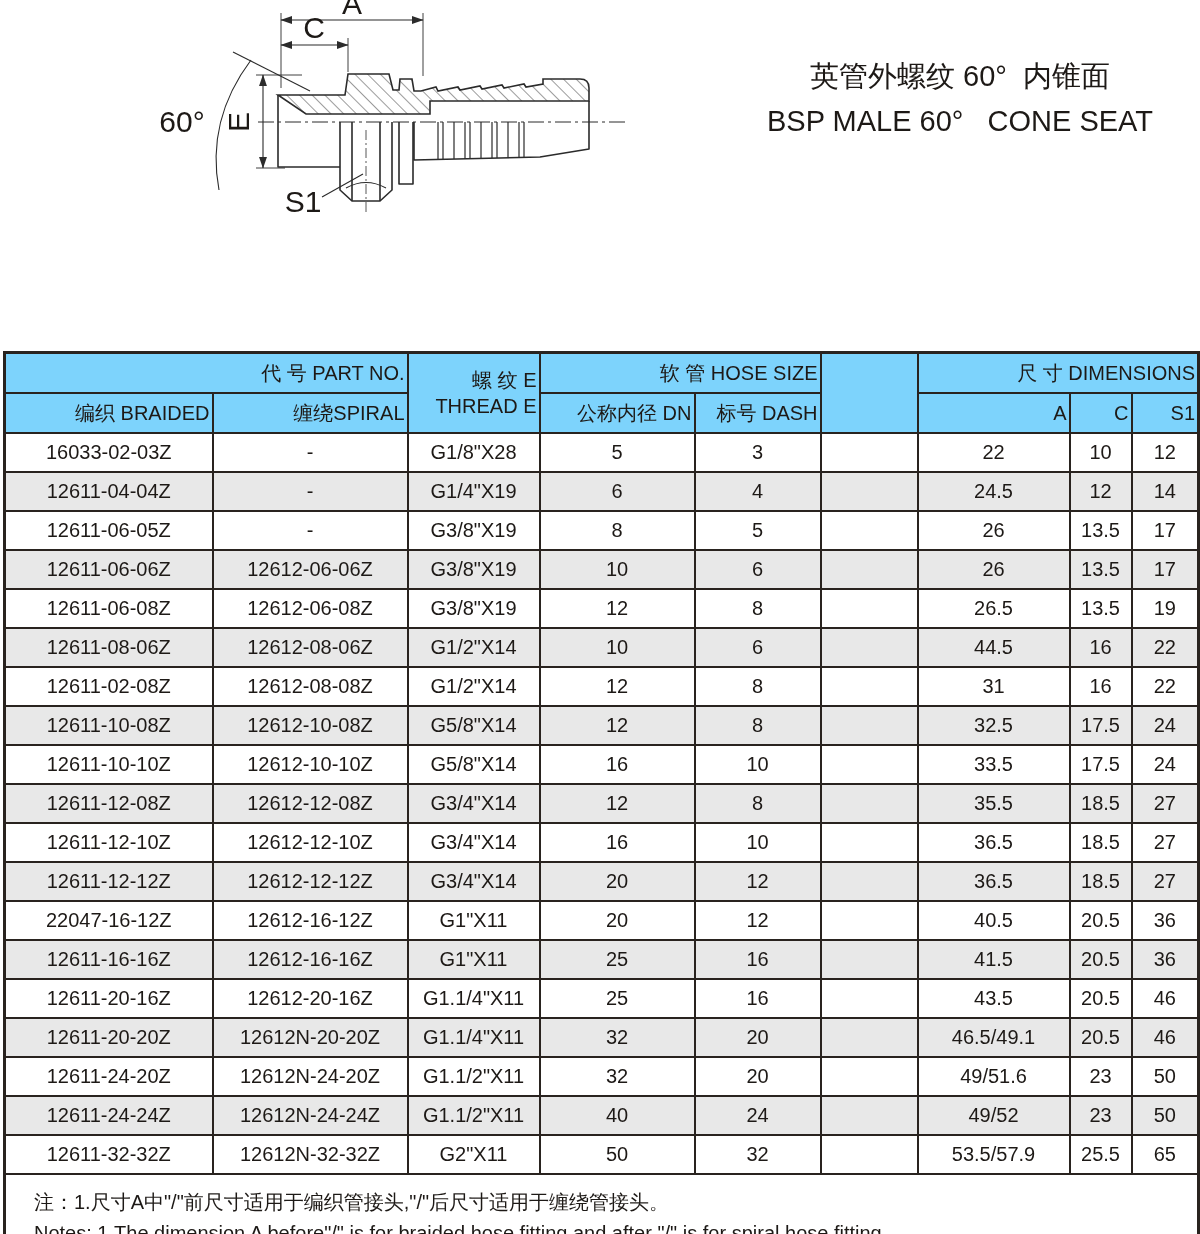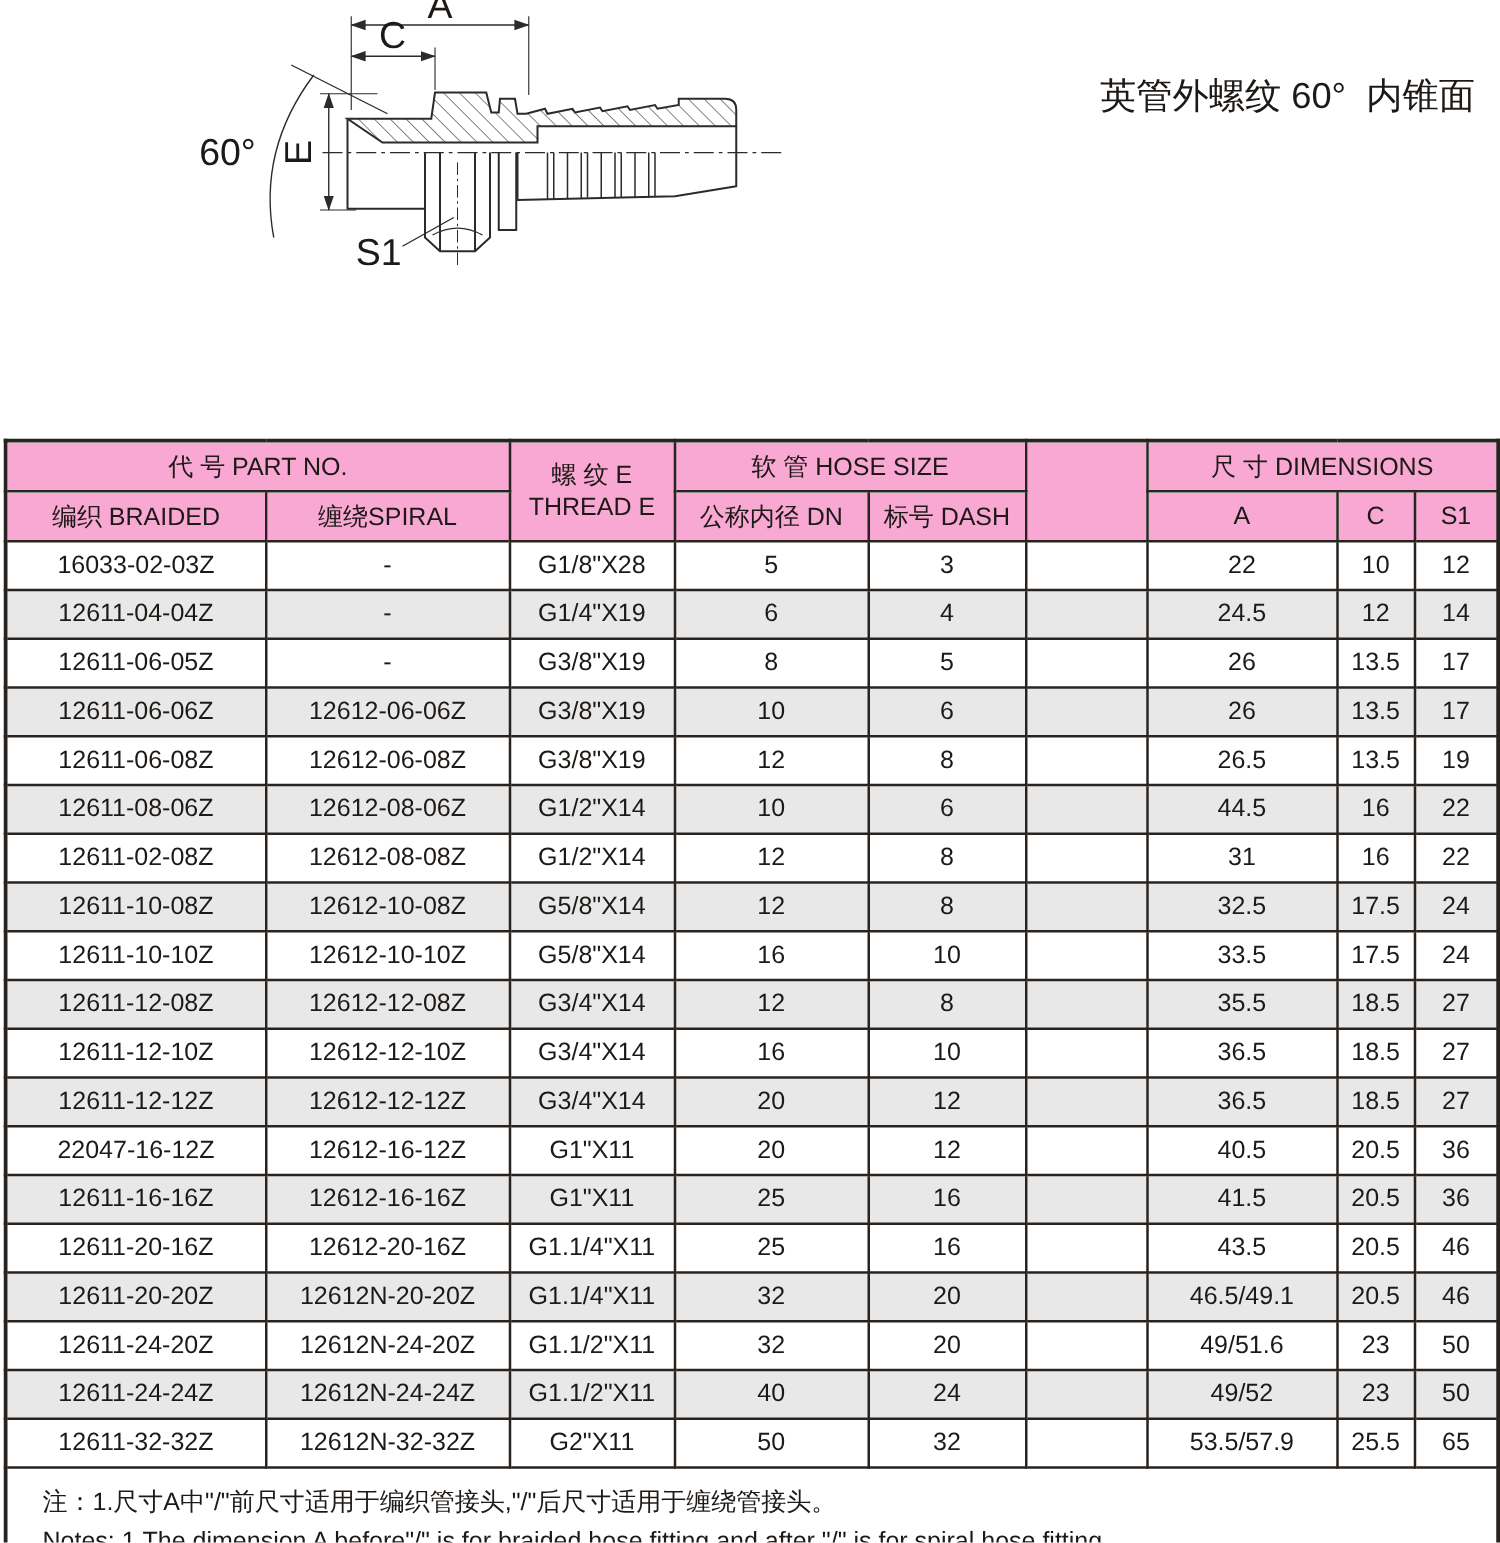--- a/index.html
+++ b/index.html
@@ -33,21 +33,20 @@
   .part-number {
     font-size: 46px;
     font-weight: bold;
     margin: 0;
     letter-spacing: 1px;
   }
   .subtitle-cn {
     font-size: 29px;
     margin-top: 32px;
     white-space: pre;
-    text-align: right;
   }
   .subtitle-en {
     font-size: 29px;
     margin-top: 8px;
     white-space: pre;
   }
 
   
   .table-wrap {
     position: absolute;
@@ -64,22 +63,23 @@
   table.spec th, table.spec td {
     border: 2px solid #29231f;
     text-align: center;
     vertical-align: middle;
     padding: 0 2px;
     font-size: 20px;
     font-weight: normal;
     overflow: hidden;
   }
   table.spec thead th {
-    background: #f9a8d4;
+    background: #7dd3fc;
     height: 38px;
+    text-align: right;
   }
   table.spec tbody td { height: 37px; }
   table.spec tbody tr:nth-child(even) td { background: #e8e8e8; }
   table.spec tfoot td {
     height: 86px;
     text-align: left;
     padding-left: 28px;
     font-size: 20px;
   }
   .thread-head div { line-height: 1.3; }
@@ -139,20 +139,21 @@
     <path d="M251,60 Q206,120 219,190"></path>
   </g>
   <text x="182" y="132" text-anchor="middle">60°</text>
 
   <path d="M322,197 L363,174" stroke="#2b2b2b" stroke-width="1.1" fill="none"></path>
   <text x="303" y="212" text-anchor="middle">S1</text>
 </svg>
 
 <div class="title-block">
   <div class="subtitle-cn">英管外螺纹 60°  内锥面</div>
+  <div class="subtitle-en">BSP MALE 60°   CONE SEAT</div>
 </div>
 
 <div class="table-wrap">
   <table class="spec">
     <colgroup>
       <col style="width:208px">
         <col style="width:195px">
         <col style="width:132px">
       <col style="width:155px">
         <col style="width:126px">

